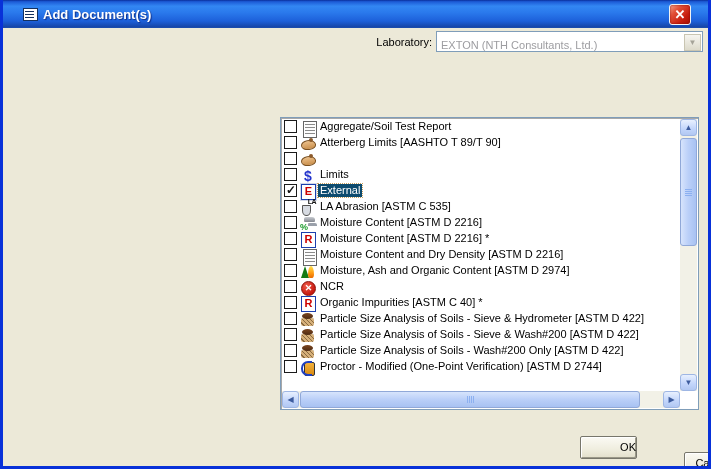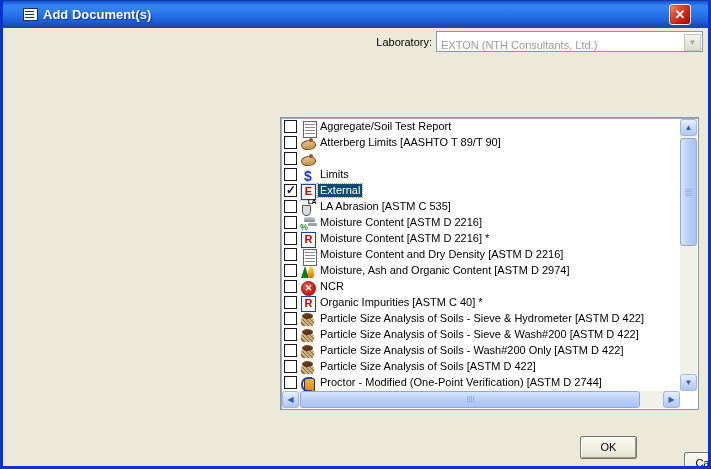--- a/index.html
+++ b/index.html
@@ -113,21 +113,21 @@
   .hthumb::after{content:"";position:absolute;top:4px;left:166px;width:1px;height:7px;background:#8CB0F0;
     box-shadow:2px 0 0 #8CB0F0,4px 0 0 #8CB0F0,6px 0 0 #8CB0F0;}
   
   .btn{
     position:absolute;width:57px;height:23px;text-align:center;font-size:11px;
     background:linear-gradient(#FBFAF4,#EFEDDE 60%,#E2DFCB);
     border:1px solid #77766b;border-radius:2px;
     box-shadow:inset 1px 1px 0 #ffffff,inset -1px -1px 0 #9a9888;cursor:pointer;
     line-height:21px;
   }
-  .btn-ok{left:577px;top:436px;}
+  .btn-ok{left:577px;top:436px;text-align:right;}
   .btn-cancel{left:645px;top:452px;margin-left:36px;}
 </style>
 </head>
 <body>
 
 <div class="window">
 
   <div class="titlebar">
     <span class="title-icon"></span>
     <span class="title-text">Add Document(s)</span>
@@ -209,25 +209,20 @@
   </div>
         <div class="row">
     <span class="cb"></span>
     <span class="ric ic-sieve"></span>
     <span class="row-label">Particle Size Analysis of Soils - Sieve &amp; Wash#200 [ASTM D 422]</span>
   </div>
         <div class="row">
     <span class="cb"></span>
     <span class="ric ic-sieve"></span>
     <span class="row-label">Particle Size Analysis of Soils - Wash#200 Only [ASTM D 422]</span>
-  </div>
-        <div class="row">
-    <span class="cb"></span>
-    <span class="ric ic-sieve"></span>
-    <span class="row-label">Particle Size Analysis of Soils [ASTM D 422]</span>
   </div>
         <div class="row">
     <span class="cb"></span>
     <span class="ric ic-proctor"></span>
     <span class="row-label">Proctor - Modified (One-Point Verification) [ASTM D 2744]</span>
   </div>
       </div>
 
     <div class="vscroll">
       <span class="sb-btn up">▲</span>

